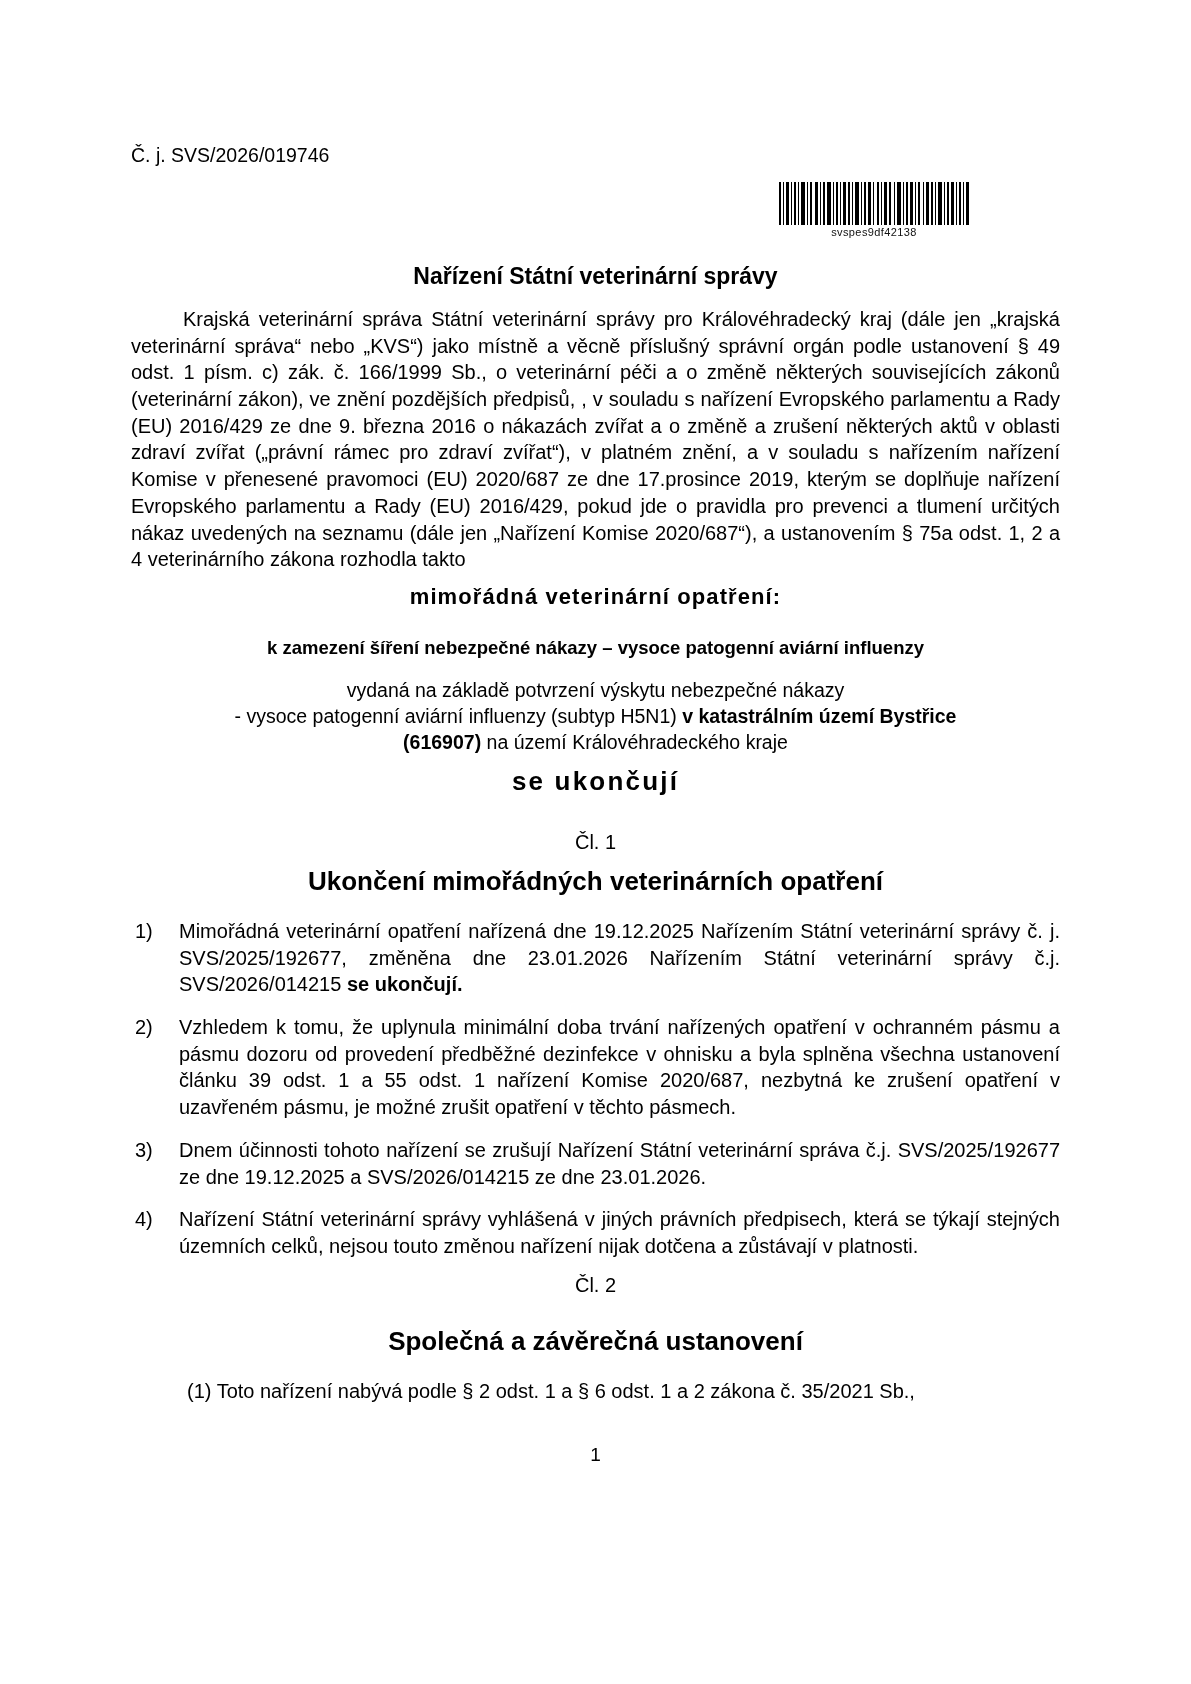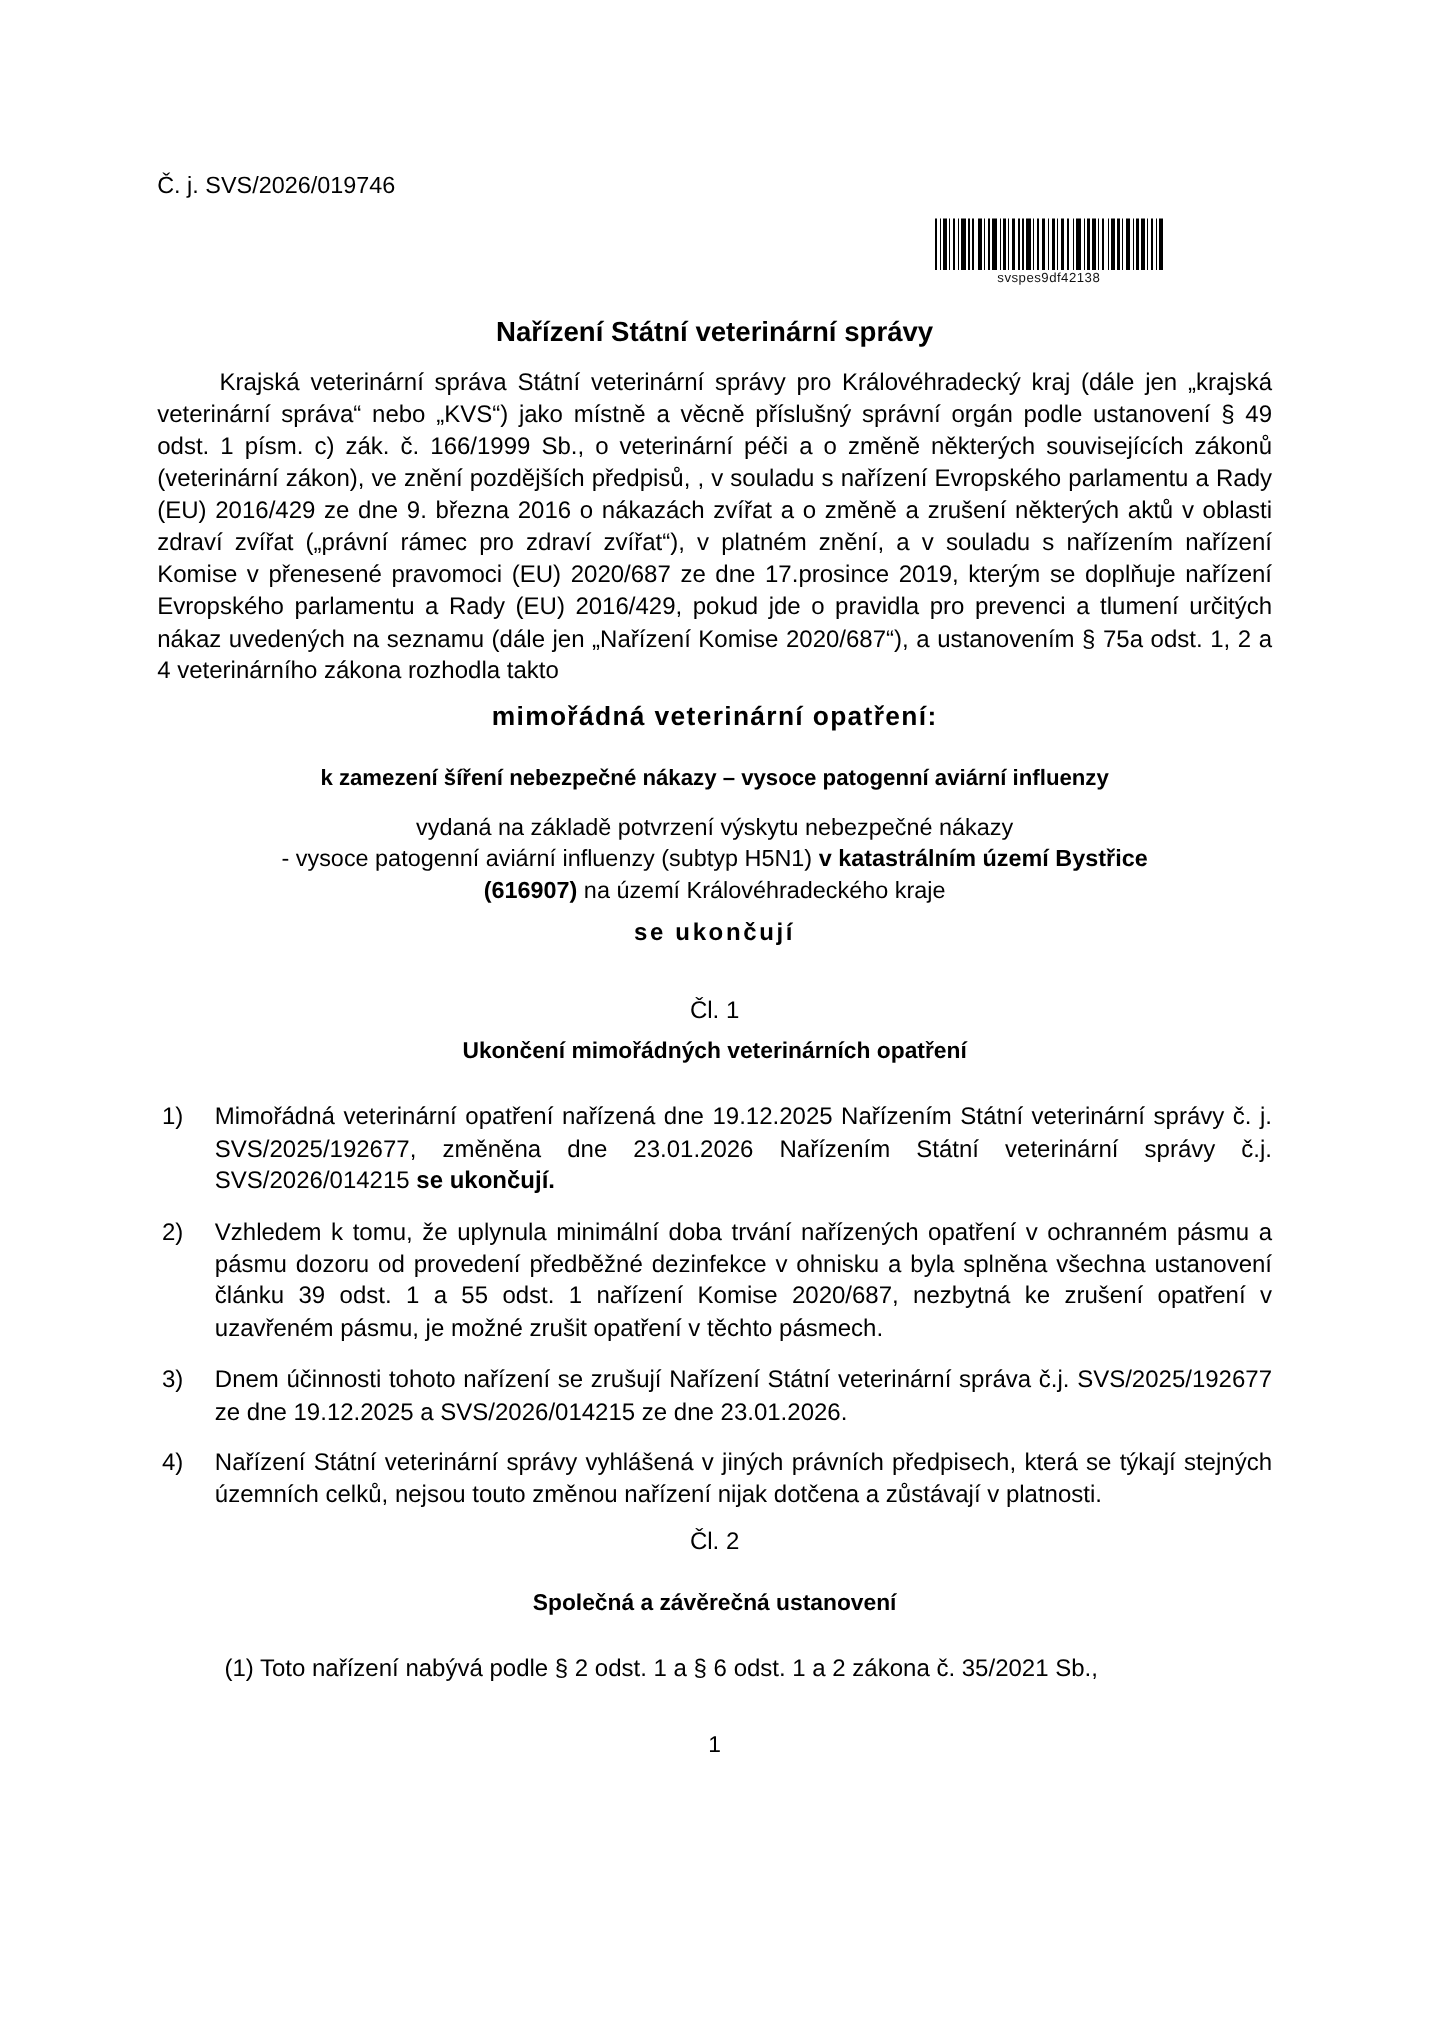--- a/index.html
+++ b/index.html
@@ -88,33 +88,33 @@
     text-align: center;
     margin: 0;
   }
   .center-norm {
     font-size: 19.5px;
     text-align: center;
     line-height: 1.33;
     margin: 0;
   }
   .h-close {
-    font-size: 20px;
+    font-size: 26px;
     font-weight: bold;
     text-align: center;
     letter-spacing: 2.2px;
     margin: 0;
   }
   .art-num {
     font-size: 20px;
     text-align: center;
     margin: 0;
   }
   .art-title {
-    font-size: 19px;
+    font-size: 26px;
     font-weight: bold;
     text-align: center;
     margin: 0;
   }
 
   
   .num-list {
     margin: 0;
     padding: 0;
     list-style: none;

